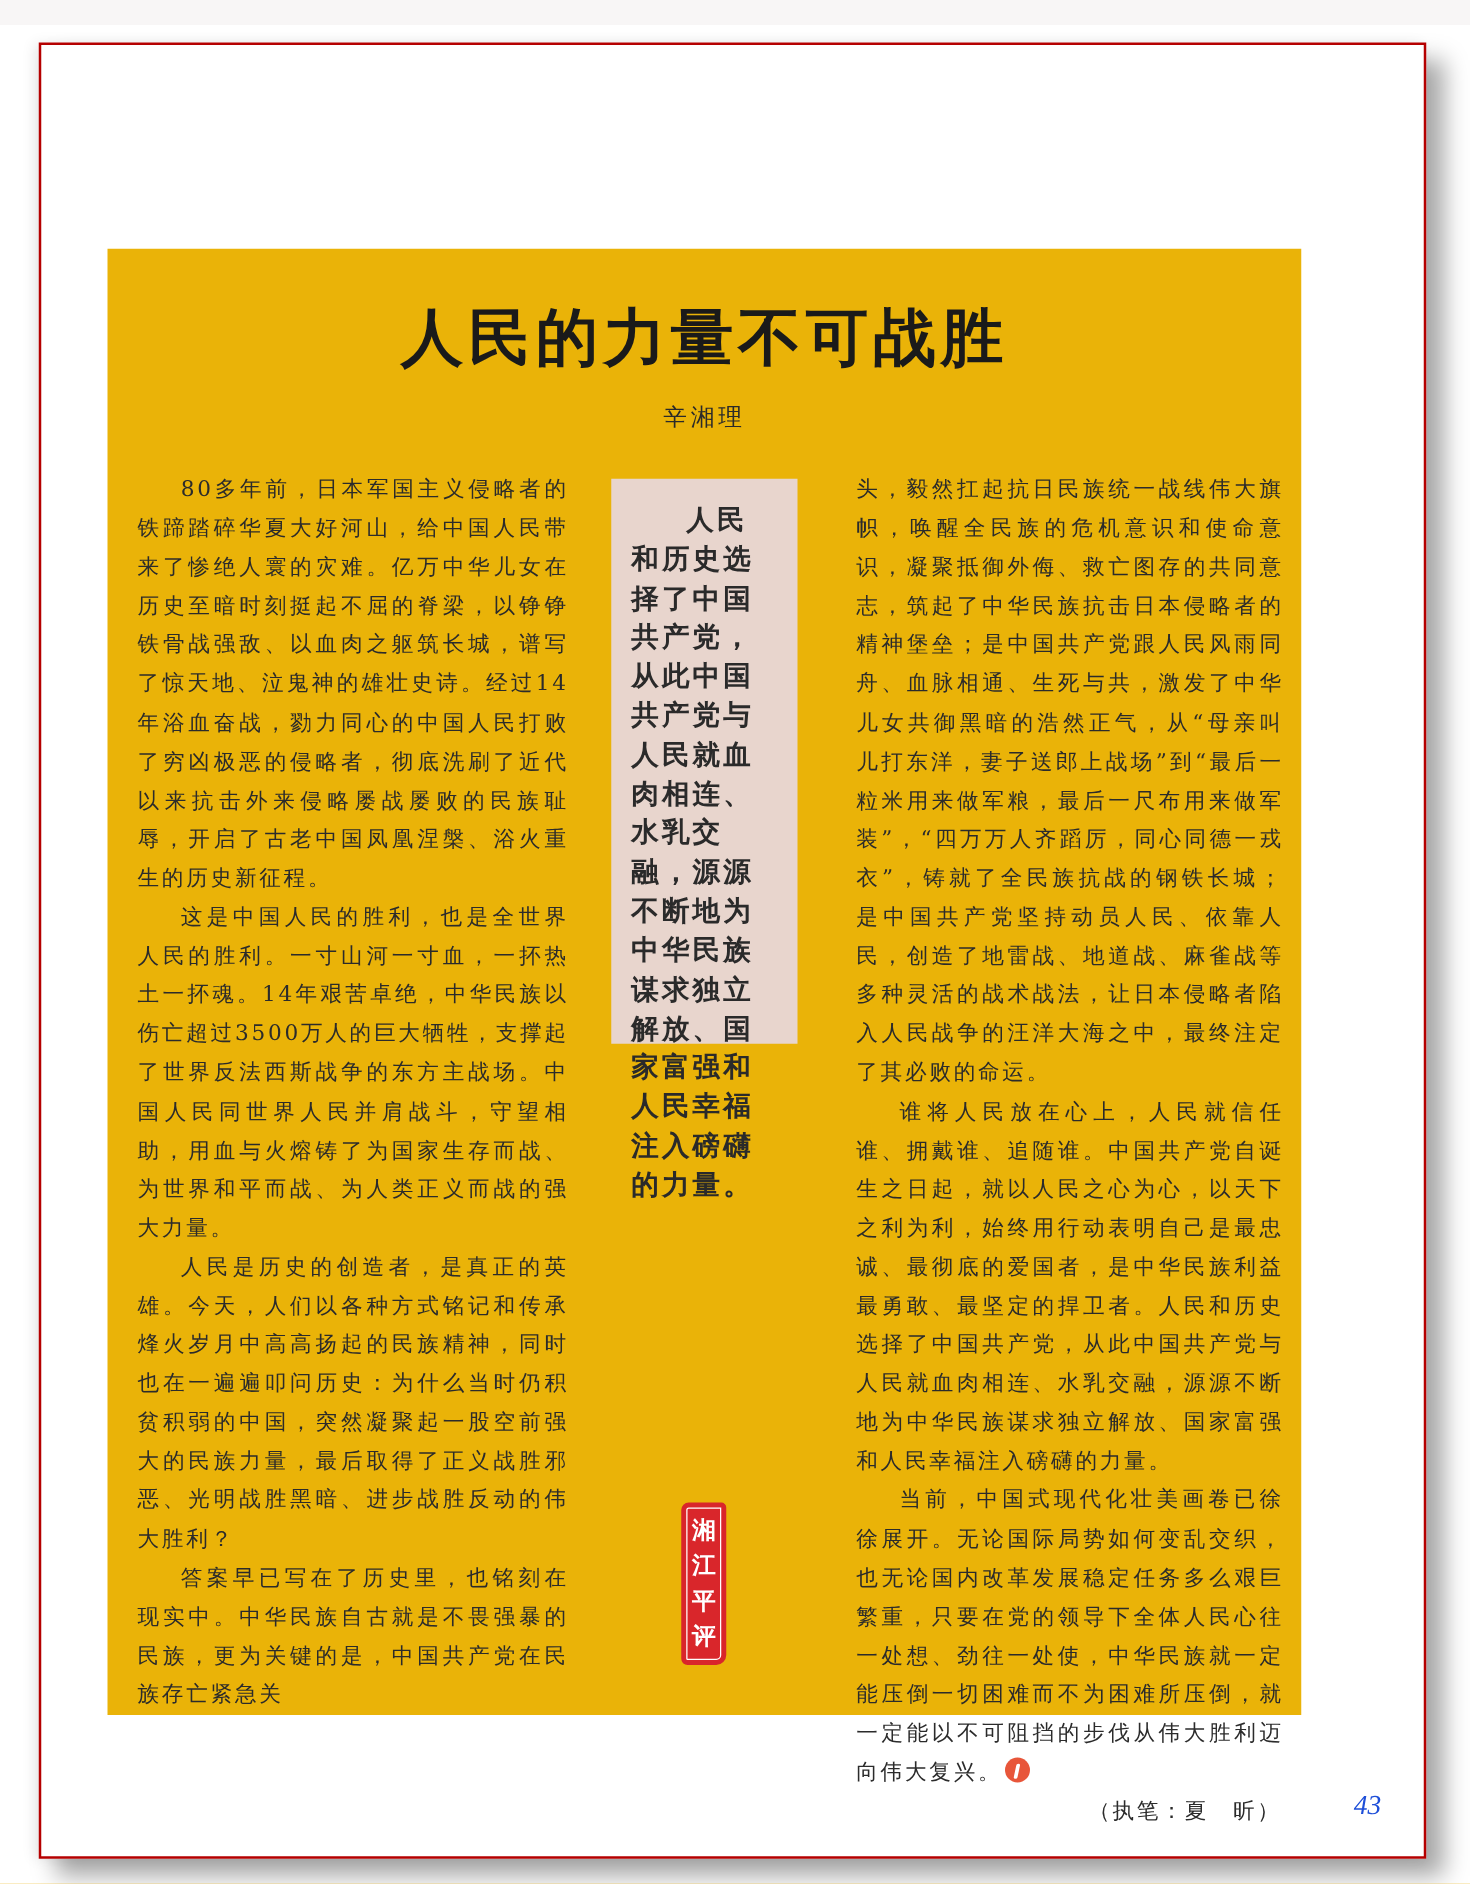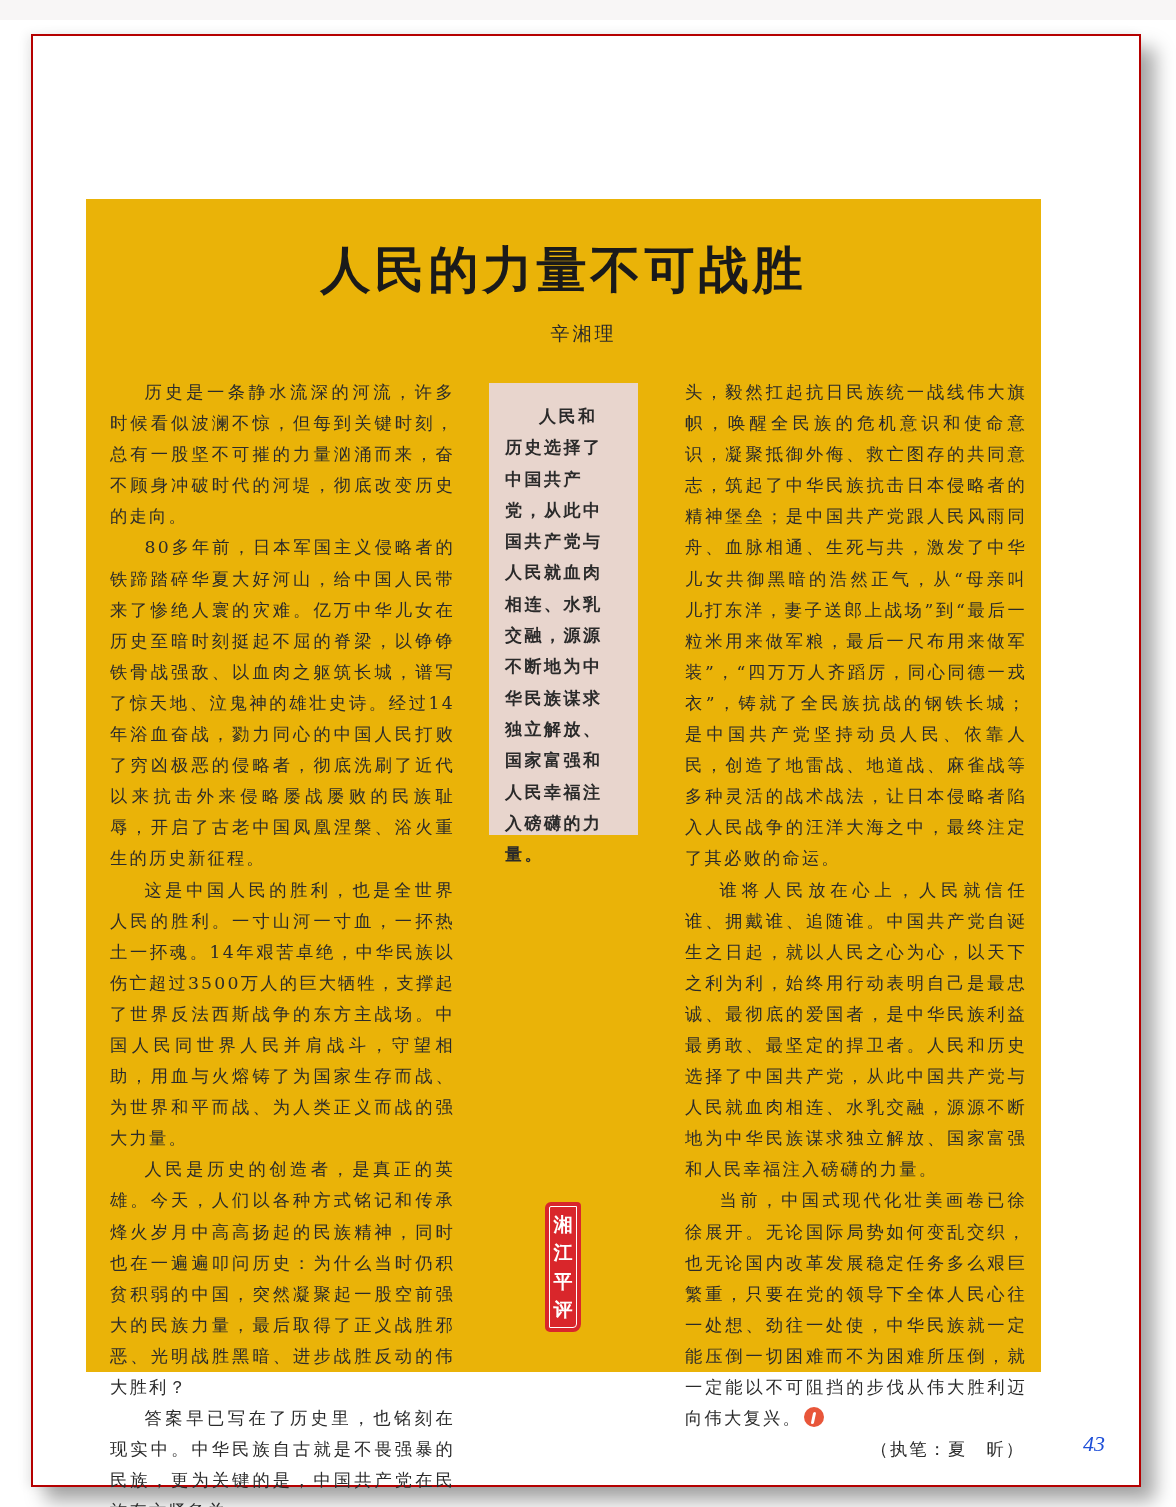--- a/index.html
+++ b/index.html
@@ -18,34 +18,34 @@
     position: absolute; left: 53px; top: 163px; width: 955px; height: 1173px;
     background: #eab308;
   }
   .title {
     position: absolute; left: 0; top: 38px; width: 955px; text-align: center;
     font-family: "DejaVu Serif", serif; font-weight: bold; font-size: 50px; letter-spacing: 4px;
     color: #1a1a1a; margin: 0;
   }
   .author {
     position: absolute; left: 0; top: 122px; width: 955px; text-align: center;
-    font-size: 19px; letter-spacing: 3px; color: #2a2a2a; margin-left: 20px;
+    font-size: 19px; letter-spacing: 3px; color: #2a2a2a;
   }
   .col {
     position: absolute; top: 178px; font-size: 17.3px; line-height: 31.1px; color: #2b2b2b;
     letter-spacing: 2.2px; text-align: justify;
   }
   .col p { margin: 0; text-indent: 2em; }
   .col p.cont { text-indent: 0; }
   .col-left { left: 24px; width: 345px; }
   .col-right { left: 599px; width: 342px; }
   .pullquote {
     position: absolute; left: 403px; top: 184px; width: 149px; height: 452px;
     background: #e8d5cd; box-sizing: border-box; padding: 18px 26px 0 16px;
-    font-family: "DejaVu Sans", sans-serif; font-weight: bold; font-size: 17px; line-height: 31.3px;
+    font-family: "DejaVu Sans", sans-serif; font-weight: bold; font-size: 22px; line-height: 31.3px;
     color: #2a2a2a; letter-spacing: 2.5px;
   }
   .pullquote p { margin: 0; text-indent: 2em; }
   .seal {
     position: absolute; left: 459px; top: 1003px; width: 36px; height: 130px;
     background: #d9262b; border-radius: 6px 4px 8px 5px;
     display: flex; flex-direction: column; align-items: center; justify-content: space-around;
     padding: 6px 0; box-sizing: border-box;
     border: 2px solid #d9262b; outline: 1.5px solid #fff; outline-offset: -5px;
   }
@@ -68,21 +68,20 @@
 <body>
 
 <div class="top-strip"></div>
 
 <div class="page">
   <div class="panel">
     <h1 class="title">人民的力量不可战胜</h1>
     <div class="author">辛湘理</div>
 
     <div class="col col-left">
-      <p>历史是一条静水流深的河流，许多时候看似波澜不惊，但每到关键时刻，总有一股坚不可摧的力量汹涌而来，奋不顾身冲破时代的河堤，彻底改变历史的走向。</p>
       <p>80多年前，日本军国主义侵略者的铁蹄踏碎华夏大好河山，给中国人民带来了惨绝人寰的灾难。亿万中华儿女在历史至暗时刻挺起不屈的脊梁，以铮铮铁骨战强敌、以血肉之躯筑长城，谱写了惊天地、泣鬼神的雄壮史诗。经过14年浴血奋战，勠力同心的中国人民打败了穷凶极恶的侵略者，彻底洗刷了近代以来抗击外来侵略屡战屡败的民族耻辱，开启了古老中国凤凰涅槃、浴火重生的历史新征程。</p>
       <p>这是中国人民的胜利，也是全世界人民的胜利。一寸山河一寸血，一抔热土一抔魂。14年艰苦卓绝，中华民族以伤亡超过3500万人的巨大牺牲，支撑起了世界反法西斯战争的东方主战场。中国人民同世界人民并肩战斗，守望相助，用血与火熔铸了为国家生存而战、为世界和平而战、为人类正义而战的强大力量。</p>
       <p>人民是历史的创造者，是真正的英雄。今天，人们以各种方式铭记和传承烽火岁月中高高扬起的民族精神，同时也在一遍遍叩问历史：为什么当时仍积贫积弱的中国，突然凝聚起一股空前强大的民族力量，最后取得了正义战胜邪恶、光明战胜黑暗、进步战胜反动的伟大胜利？</p>
       <p>答案早已写在了历史里，也铭刻在现实中。中华民族自古就是不畏强暴的民族，更为关键的是，中国共产党在民族存亡紧急关</p>
     </div>
 
     <div class="pullquote">
       <p>人民和历史选择了中国共产党，从此中国共产党与人民就血肉相连、水乳交融，源源不断地为中华民族谋求独立解放、国家富强和人民幸福注入磅礴的力量。</p>
     </div>
 

